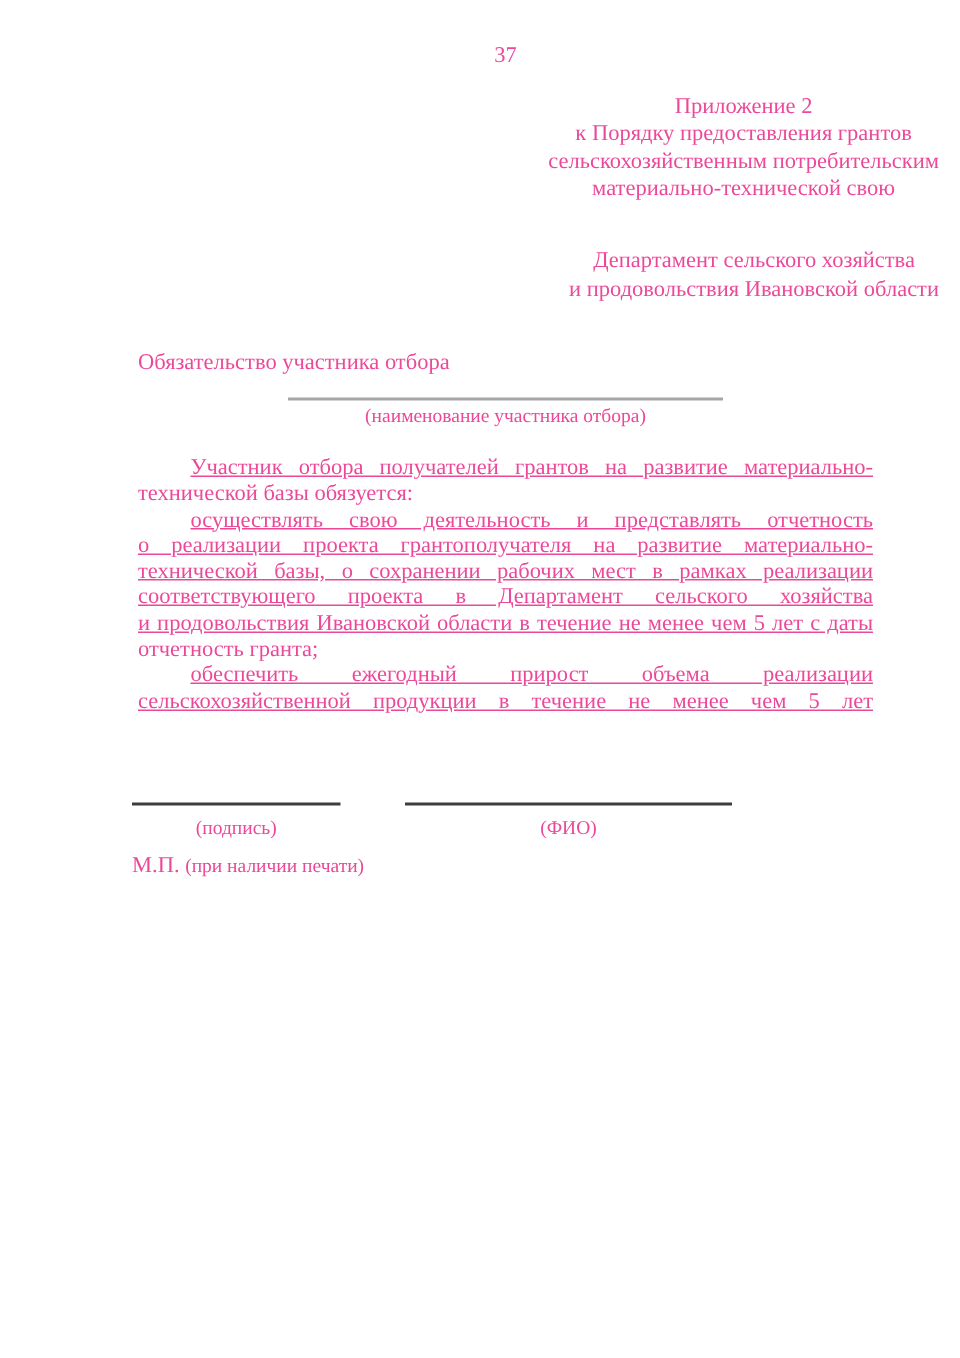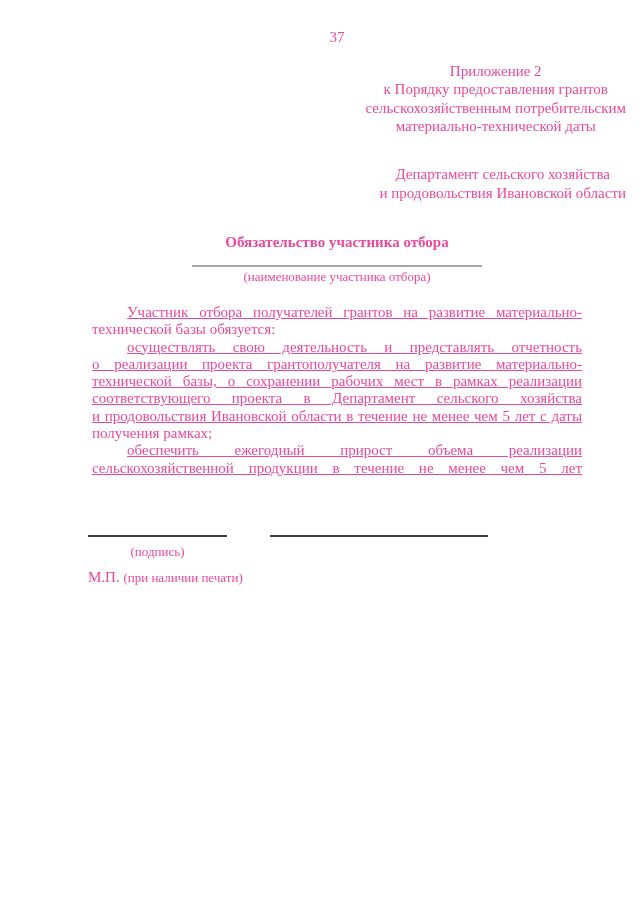--- a/index.html
+++ b/index.html
@@ -40,23 +40,21 @@
     top: 165px;
     text-align: center;
     line-height: 18.5px;
     white-space: nowrap;
   }
   .doc-title {
     position: absolute;
     left: 92px;
     top: 233px;
     width: 490px;
-    text-align: center;
     line-height: 18px;
-    font-weight: bold;
   }
   .name-rule {
     position: absolute;
     left: 192px;
     top: 265px;
     width: 290px;
     height: 2px;
     background: #a6a6a6;
   }
   .name-caption {
@@ -119,21 +117,21 @@
 <body>
 
 <div class="page">
 
   <div class="page-number">37</div>
 
   <div class="appendix-block">
     <div>Приложение 2</div>
     <div>к Порядку предоставления грантов</div>
     <div>сельскохозяйственным потребительским</div>
-    <div>материально-технической даты</div>
+    <div>материально-технической свою</div>
   </div>
 
   <div class="department-block">
     <div>Департамент сельского хозяйства</div>
     <div>и продовольствия Ивановской области</div>
   </div>
 
   <div class="doc-title">Обязательство участника отбора</div>
 
   <div class="name-rule"></div>
@@ -143,30 +141,31 @@
     <div>
       <div class="jline indent">Участник отбора получателей грантов на развитие материально-</div>
       <div class="pline">технической базы обязуется:</div>
     </div>
     <div>
       <div class="jline indent">осуществлять свою деятельность и представлять отчетность</div>
       <div class="jline">о реализации проекта грантополучателя на развитие материально-</div>
       <div class="jline">технической базы, о сохранении рабочих мест в рамках реализации</div>
       <div class="jline">соответствующего проекта в Департамент сельского хозяйства</div>
       <div class="jline">и продовольствия Ивановской области в течение не менее чем 5 лет с даты</div>
-      <div class="pline">получения рамках;</div>
+      <div class="pline">отчетность гранта;</div>
     </div>
     <div>
       <div class="jline indent">обеспечить ежегодный прирост объема реализации</div>
       <div class="jline">сельскохозяйственной продукции в течение не менее чем 5 лет</div>
     </div>
   </div>
 
   <div class="sig-rule left"></div>
   <div class="sig-rule right"></div>
   <div class="sig-label left">(подпись)</div>
+  <div class="sig-label right">(ФИО)</div>
 
   <div class="stamp-line">
     <span>М.П.</span>
     <span class="stamp-note">(при наличии печати)</span>
   </div>
 
 </div>
 
 </body></html>

